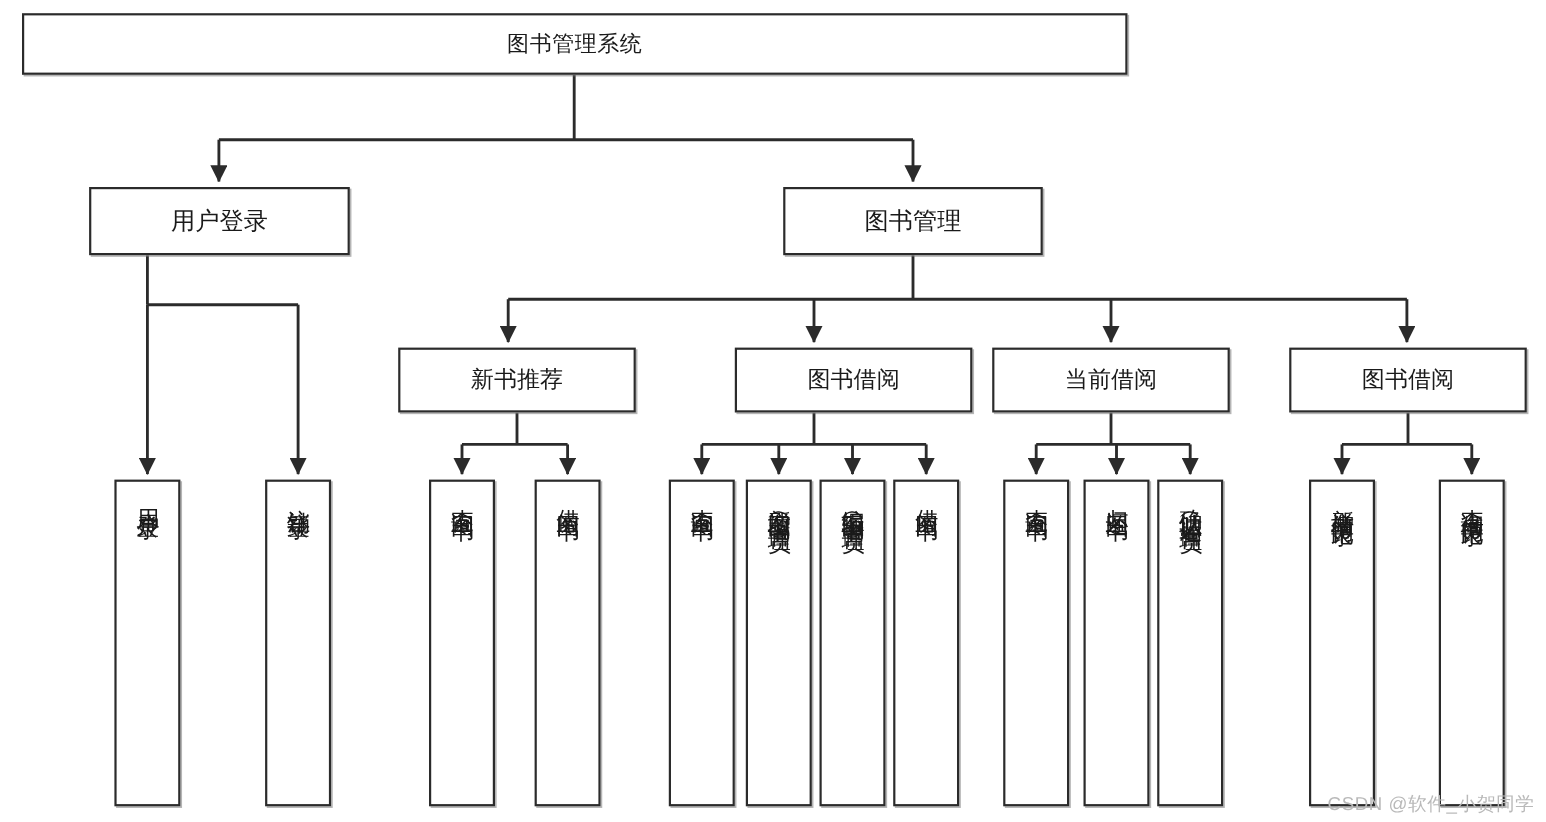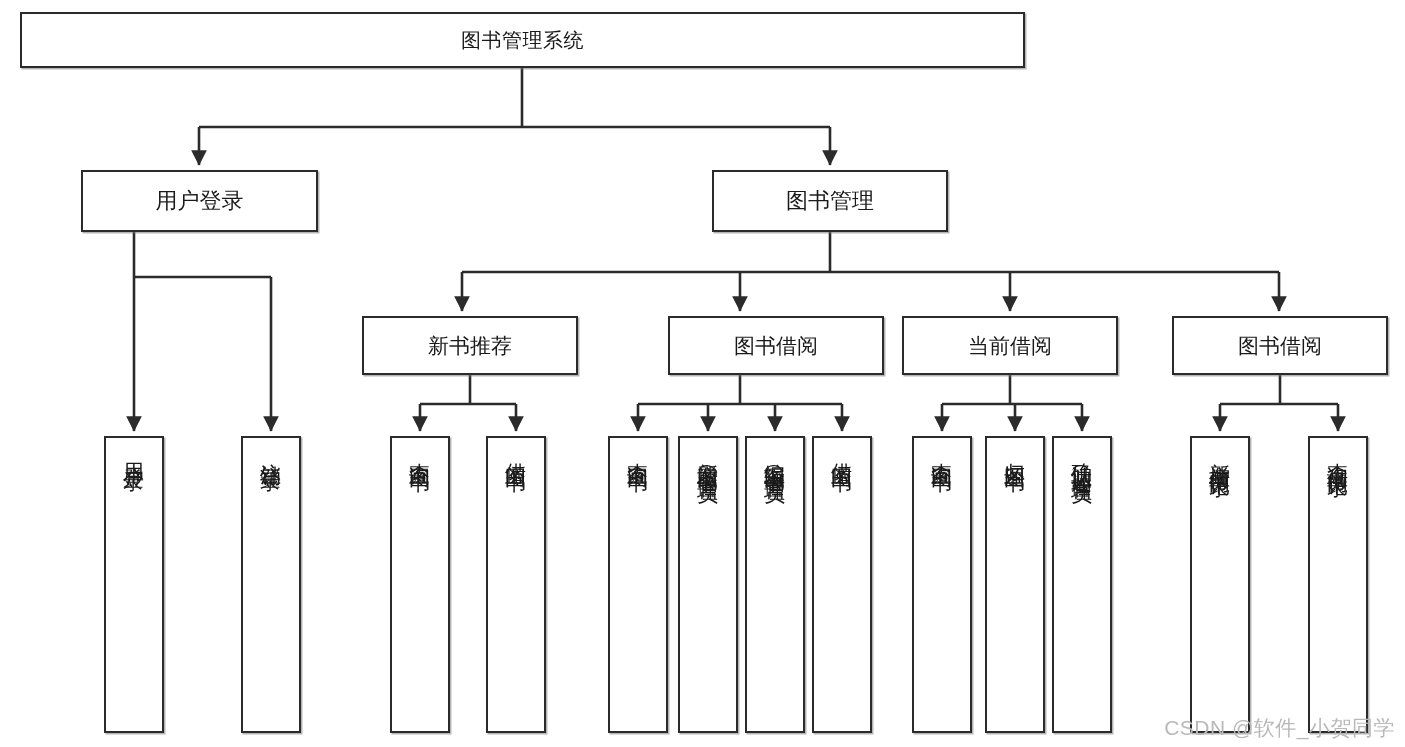--- a/index.html
+++ b/index.html
@@ -60,21 +60,21 @@
     text-orientation: upright;
     font-size: 21px;
     line-height: 1.0;
     letter-spacing: 3px;
     white-space: nowrap;
   }
   #watermark {
     position: absolute;
     right: 10px;
     bottom: 5px;
-    font-size: 21px;
+    font-size: 17px;
     color: #b9b9b9;
     letter-spacing: 0.5px;
     white-space: nowrap;
   }
 </style>
 </head>
 <body>
 
 <div id="canvas">
 

